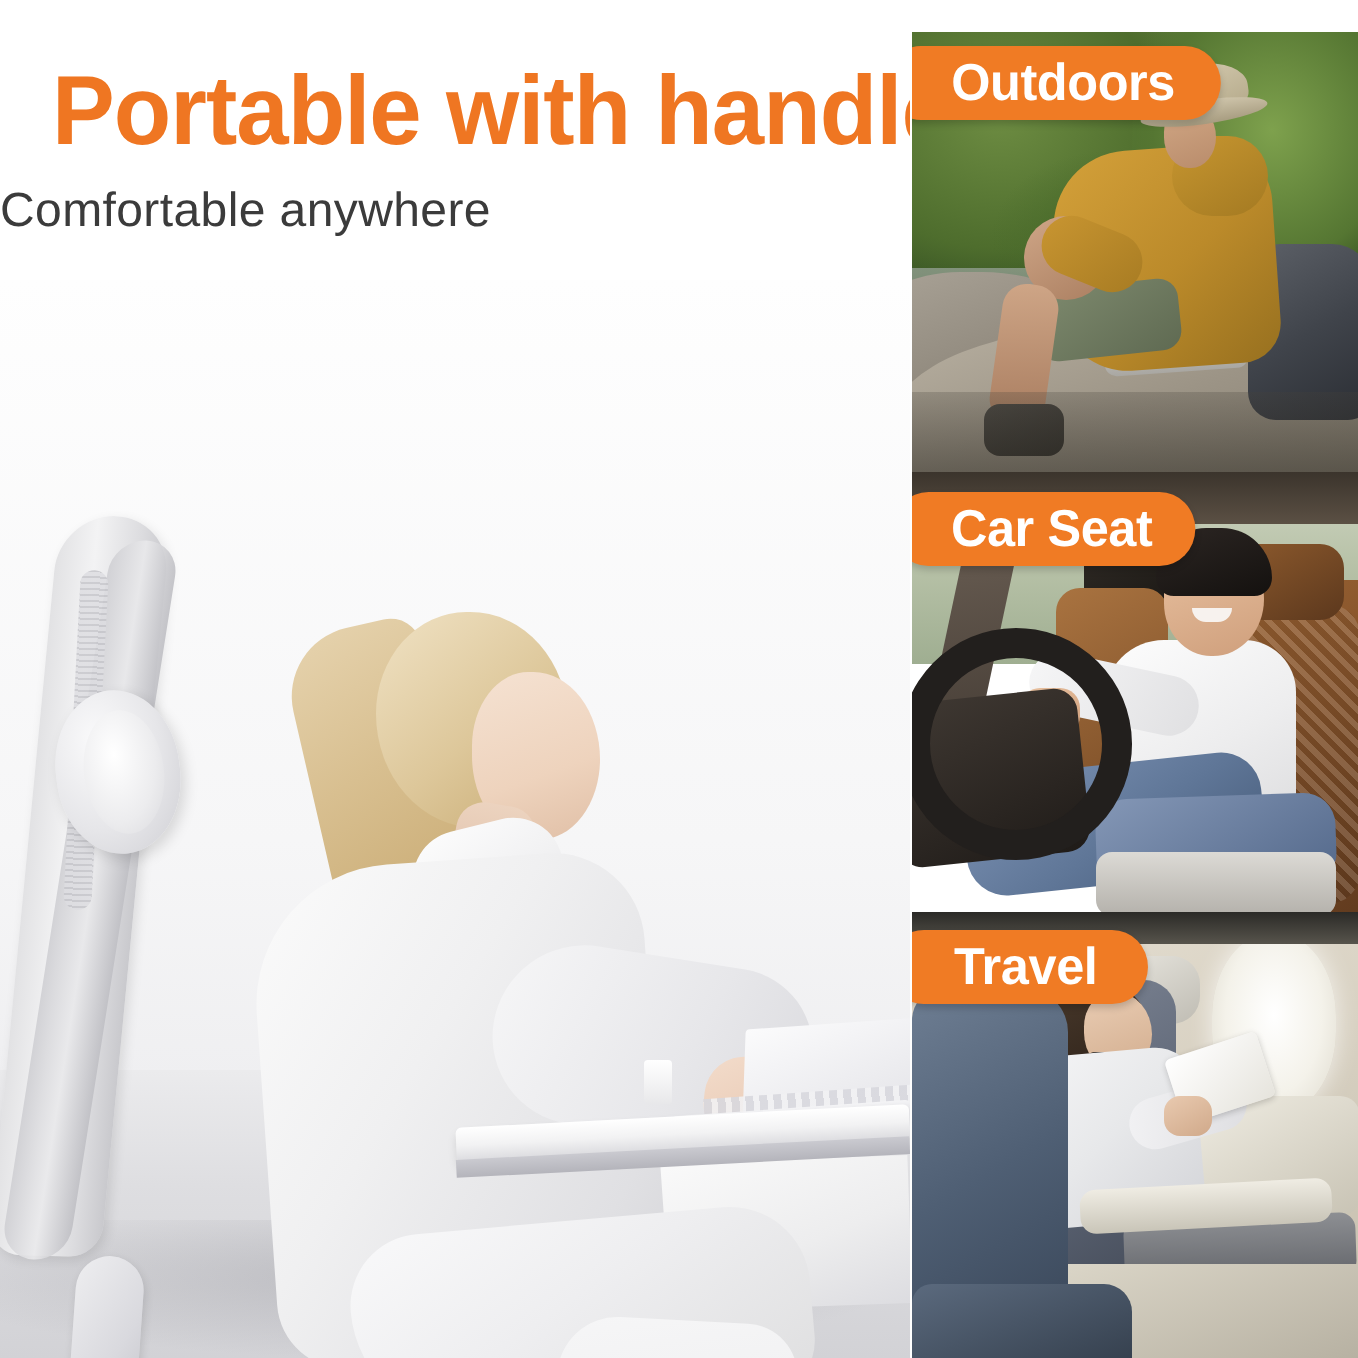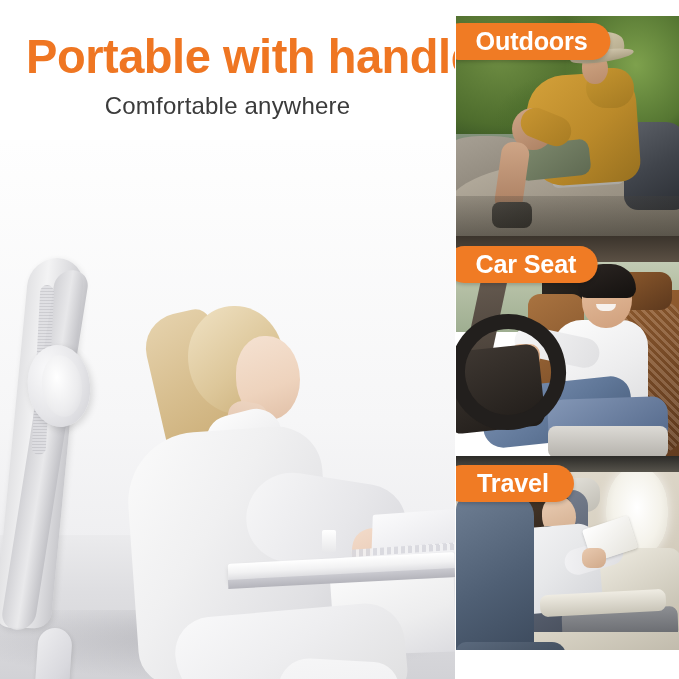--- a/index.html
+++ b/index.html
@@ -12,21 +12,21 @@
 
   #headline-block{position:absolute;left:0;top:0;width:455px;height:140px;}
   #main-title{
     position:absolute;left:26px;top:28px;width:430px;
     font-size:49px;line-height:56px;font-weight:bold;
     color:#ef7622;letter-spacing:-0.5px;
     font-family:"Liberation Sans",sans-serif;
     transform:scaleX(0.96);transform-origin:left center;white-space:nowrap;
   }
   #subtitle{
-    position:absolute;left:0;top:90px;width:455px;text-align:center;
+    position:absolute;left:0;top:90px;width:455px;
     font-size:24px;line-height:32px;color:#3b3b3b;font-weight:normal;
     letter-spacing:0.2px;
   }
 
   
   #office-photo{
     position:absolute;left:0;top:140px;width:455px;height:539px;
     overflow:hidden;
     background:
       linear-gradient(180deg,#fdfdfd 0%,#f7f7f8 55%,#ededee 80%,#e3e3e5 100%);
@@ -205,21 +205,21 @@
   #badge-travel{
     left:-14px;top:9px;height:37px;padding:0 26px 0 34px;
     font-size:26px;line-height:37px;letter-spacing:-0.2px;
   }
 
   
   #right-col{position:absolute;left:456px;top:0;width:223px;height:679px;background:#fff;}
   .panel{position:absolute;left:0;width:223px;height:222px;overflow:hidden;}
   #panel-outdoors{top:16px;padding-left:45px;}
   #panel-carseat{top:236px;}
-  #panel-travel{top:456px;height:194px;}
+  #panel-travel{top:456px;height:223px;}
   .panel-art{position:absolute;left:0;top:0;width:223px;height:100%;}
   .pa{position:absolute;}
 
   
   #od-sky{left:0;top:0;width:223px;height:150px;
     background:linear-gradient(170deg,#5f7a3a 0%,#4c6a2e 30%,#3d5a26 70%,#32501f 100%);}
   #od-foliage1{left:-20px;top:-10px;width:160px;height:130px;
     background:radial-gradient(ellipse at 40% 40%,#6d8c42 0%,#4e6d2d 60%,rgba(60,85,35,0) 75%);}
   #od-foliage2{left:110px;top:-14px;width:140px;height:140px;
     background:radial-gradient(ellipse at 50% 45%,#7ea14d 0%,#557632 60%,rgba(60,85,35,0) 78%);}

